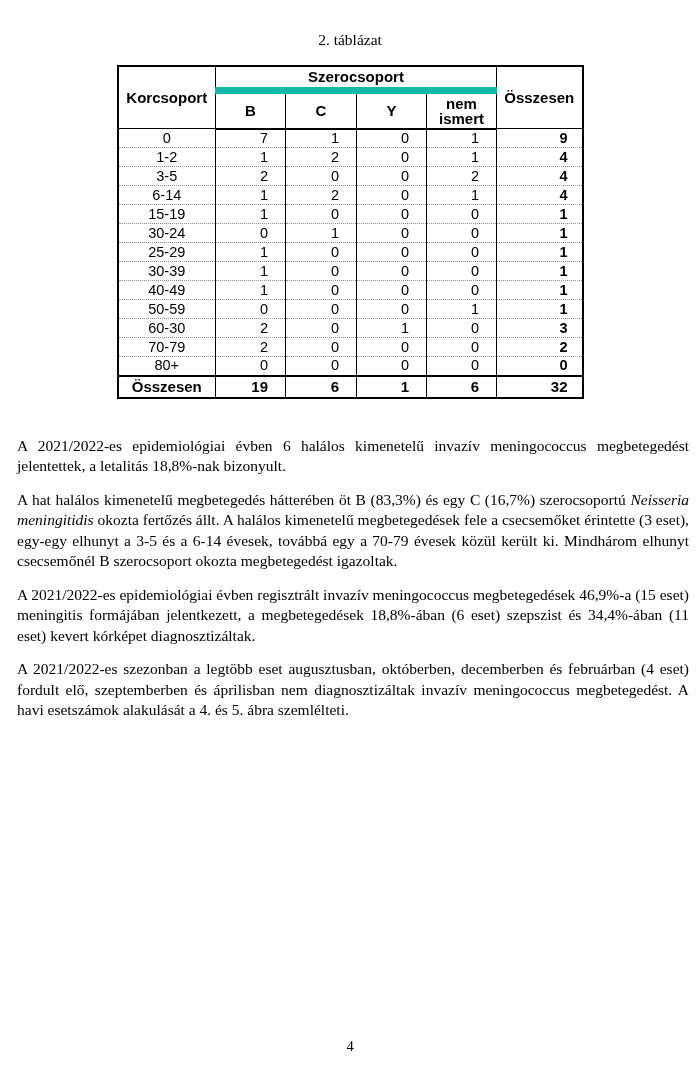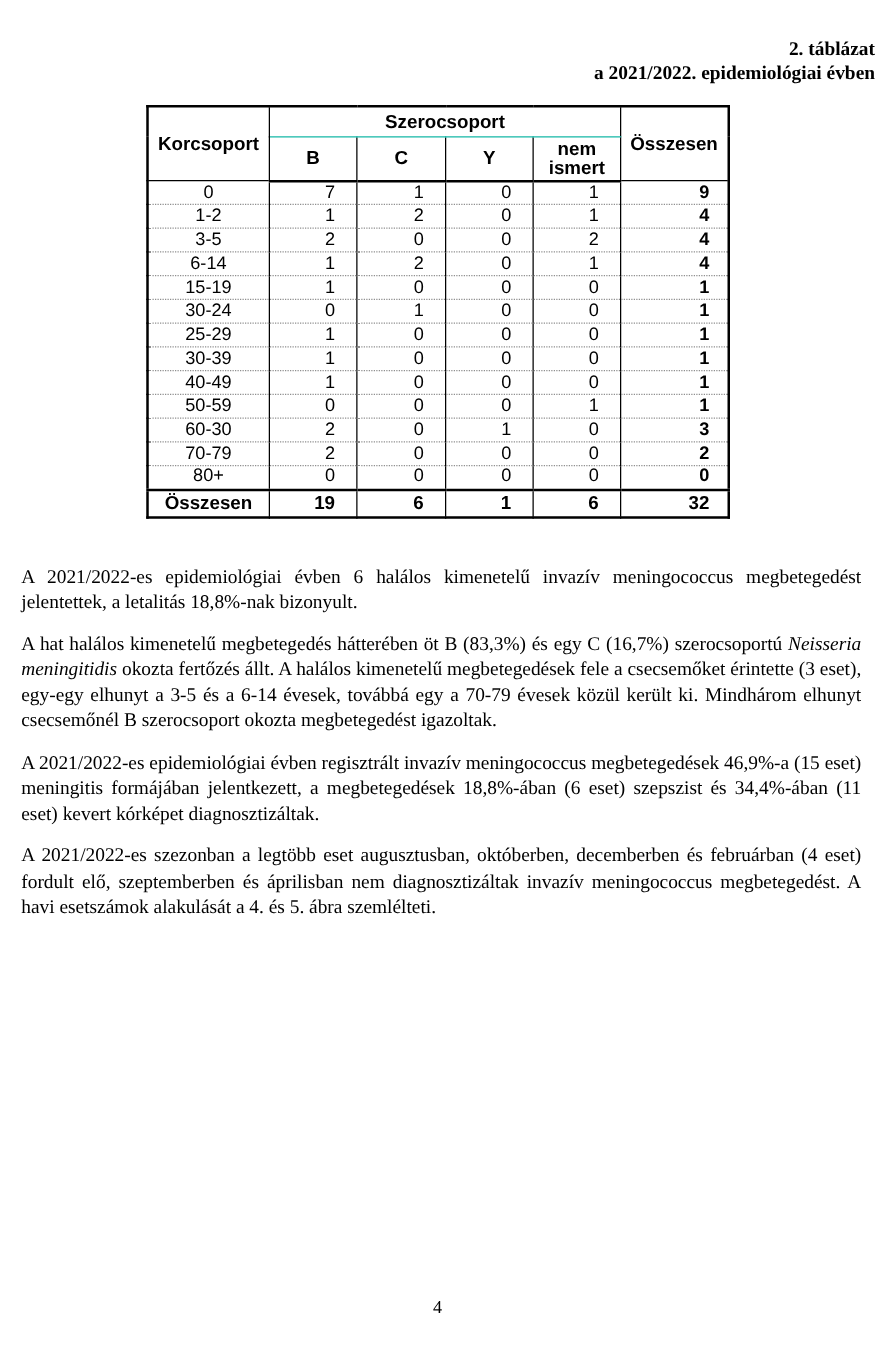--- a/index.html
+++ b/index.html
@@ -5,22 +5,22 @@
   * { margin:0; padding:0; box-sizing:border-box; }
   html, body { background:#fff; }
   body {
     width:700px; height:1081px; position:relative; overflow:hidden;
     color:#000; font-family:"Liberation Serif", "DejaVu Serif", serif;
   }
 
   
   .caption {
     margin-top:30px;
-    text-align:right;
-    font-weight:bold;
+    text-align:center;
+    font-weight:normal;
     font-size:15.5px;
     line-height:19px;
   }
 
   
   table.data {
     border-collapse:collapse;
     margin:16px auto 0;
     font-family:"Liberation Sans", "DejaVu Sans", sans-serif;
     border:2px solid #000;
@@ -33,21 +33,21 @@
   .data col.c-ni    { width:70px; }
   .data col.c-total { width:86px; }
 
   .data th, .data td { border:1px solid #000; }
   .data th {
     font-size:15px; font-weight:bold; text-align:center;
     line-height:15px; padding:2px 2px;
   }
   .data tr.h1 th { height:24px; }
   .data tr.h2 th { height:35px; border-bottom:2px solid #000; }
-  .data th.sero  { border-bottom:1px solid #14b8a6; }
+  .data th.sero  { border-bottom:7px solid #14b8a6; }
 
   .data tbody td {
     height:19px; font-size:14.5px; line-height:17px; padding:0;
     border-top:1px dotted #8f8f8f; border-bottom:1px dotted #8f8f8f;
   }
   .data td.col-age   { text-align:center; }
   .data td.num       { text-align:right; padding-right:17px; }
   .data td.col-total { text-align:right; padding-right:14px; font-weight:bold; }
 
   .data tfoot td {
@@ -71,21 +71,20 @@
   .page-num {
     position:absolute; top:1038px; left:0; width:100%;
     text-align:center; font-size:14.5px;
   }
 </style>
 </head>
 <body>
 
 <div class="caption">
   <div>2. táblázat</div>
-  <div>a 2021/2022. epidemiológiai évben</div>
 </div>
 
 <table class="data">
   <colgroup>
     <col class="c-age">
       <col class="c-b">
       <col class="c-c">
       <col class="c-y">
       <col class="c-ni">
       <col class="c-total">

